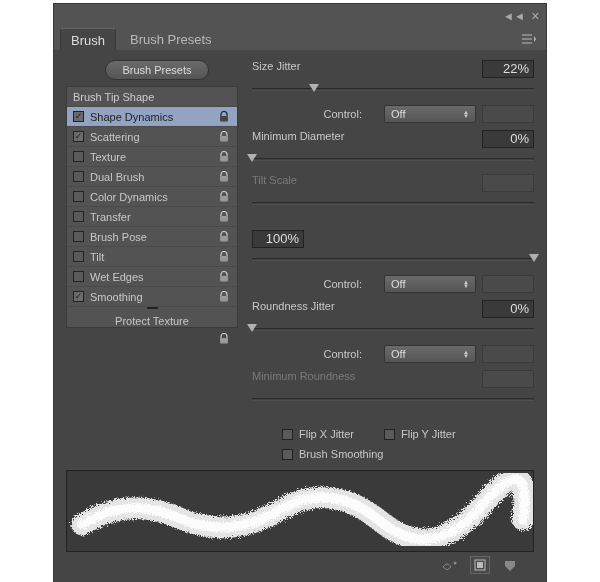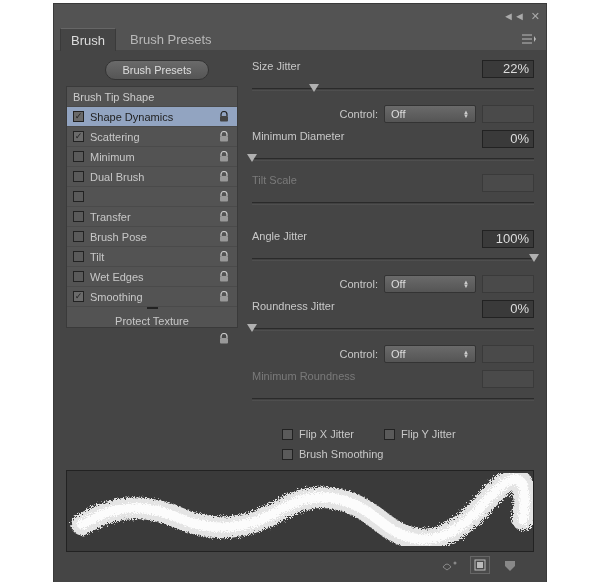--- a/index.html
+++ b/index.html
@@ -30,21 +30,21 @@
   .opt-row .label{ flex:1; cursor:default;}
   .ctrl-row { display:flex; gap:6px; height:20px;}
   .ctrl-row .lbl{ flex:1; color:#c8c8c8;}
   .ctrl-row.disabled .lbl{ color:#7a7a7a;}
   .val-box{ width:52px; height:18px; background:#3a3a3a; border:1px solid #222; color:#ddd; text-align:right; padding:0 4px; font-size:13px; line-height:16px;}
   .val-box.empty{ background:#4a4a4a; border-color:#3a3a3a;}
   .slider{ position:relative; height:14px; margin-top:-2px;}
   .slider .track{ position:absolute; left:0; right:0; top:4px; height:3px; background:linear-gradient(#3a3a3a,#555); border-top:1px solid #2a2a2a;}
   .slider .thumb{ position:absolute; top:0; width:0; height:0; border-left:5px solid transparent; border-right:5px solid transparent; border-top:8px solid #b0b0b0; transform:translateX(-5px);}
   .select-row{ display:flex; align-items:center; gap:6px; justify-content:flex-end; height:20px;}
-  .select-row .sel-lbl{ color:#c8c8c8; margin-right:0;}
+  .select-row .sel-lbl{ color:#c8c8c8; margin-right:16px;}
   .dropdown{ width:92px; height:18px; background:linear-gradient(#6a6a6a,#555); border:1px solid #333; color:#ddd; font-size:11px; padding:0 6px; display:flex; align-items:center; justify-content:space-between; border-radius:2px;}
   .dropdown .arrows{ display:flex; flex-direction:column; line-height:4px; font-size:6px; color:#ccc;}
   .ed-box{ width:52px; height:18px; background:#4a4a4a; border:1px solid #3a3a3a;}
   .check-inline{ display:flex; align-items:center; gap:6px;}
   .check-inline .chk{ width:11px; height:11px; border:1px solid #222; background:#5a5a5a; display:flex; align-items:center; justify-content:center; font-size:9px;}
   .flip-row{ display:flex; gap:30px; padding-left:30px; margin-top:14px;}
   .preview{ margin-top:10px; height:82px; background:#3a3a3a; border:1px solid #222; display:flex; align-items:center; justify-content:center; overflow:hidden;}
   .preview svg{ width:100%; height:100%;}
   .footer{ height:26px; display:flex; align-items:center; justify-content:flex-end; gap:10px; padding-right:14px;}
   .footer .ficon{ width:20px; height:18px; display:flex; align-items:center; justify-content:center; color:#999; border:1px solid transparent;}
@@ -93,40 +93,41 @@
               <span class="label">Scattering</span>
               <span class="lock">
                 <svg width="10" height="11" viewBox="0 0 10 11">
                   <path d="M2 5V3.5a3 3 0 016 0V5" fill="none" stroke="currentColor" stroke-width="1.2"></path>
                   <rect x="1" y="5" width="8" height="5.5" rx="1"></rect>
                 </svg>
               </span>
             </div>
             <div class="opt-row">
               <span class="chk empty"></span>
-              <span class="label">Minimum</span>
+              <span class="label">Texture</span>
               <span class="lock">
                 <svg width="10" height="11" viewBox="0 0 10 11">
                   <path d="M2 5V3.5a3 3 0 016 0V5" fill="none" stroke="currentColor" stroke-width="1.2"></path>
                   <rect x="1" y="5" width="8" height="5.5" rx="1"></rect>
                 </svg>
               </span>
             </div>
             <div class="opt-row">
               <span class="chk empty"></span>
               <span class="label">Dual Brush</span>
               <span class="lock">
                 <svg width="10" height="11" viewBox="0 0 10 11">
                   <path d="M2 5V3.5a3 3 0 016 0V5" fill="none" stroke="currentColor" stroke-width="1.2"></path>
                   <rect x="1" y="5" width="8" height="5.5" rx="1"></rect>
                 </svg>
               </span>
             </div>
             <div class="opt-row">
               <span class="chk empty"></span>
+              <span class="label">Color Dynamics</span>
               <span class="lock">
                 <svg width="10" height="11" viewBox="0 0 10 11">
                   <path d="M2 5V3.5a3 3 0 016 0V5" fill="none" stroke="currentColor" stroke-width="1.2"></path>
                   <rect x="1" y="5" width="8" height="5.5" rx="1"></rect>
                 </svg>
               </span>
             </div>
             <div class="opt-row">
               <span class="chk empty"></span>
               <span class="label">Transfer</span>
@@ -221,21 +222,20 @@
         <div class="ctrl-row disabled">
           <span class="lbl">Tilt Scale</span>
           <span class="val-box empty"></span>
         </div>
         <div class="slider disabled">
             <div class="track"></div>
           </div>
         <div style="height:6px"></div>
 
         <div class="ctrl-row">
-          <span class="lbl">Angle Jitter</span>
           <span class="val-box">100%</span>
         </div>
         <div class="slider">
             <div class="track"></div>
             <div class="thumb" style="left:100%"></div>
           </div>
         <div class="select-row">
           <span class="sel-lbl">Control:</span>
           <div class="dropdown">
               <span>Off</span>

